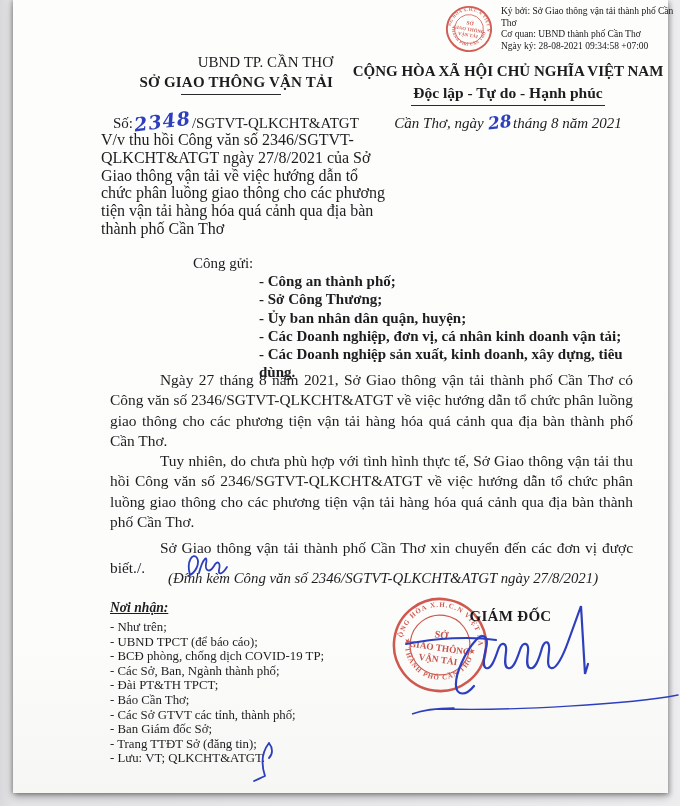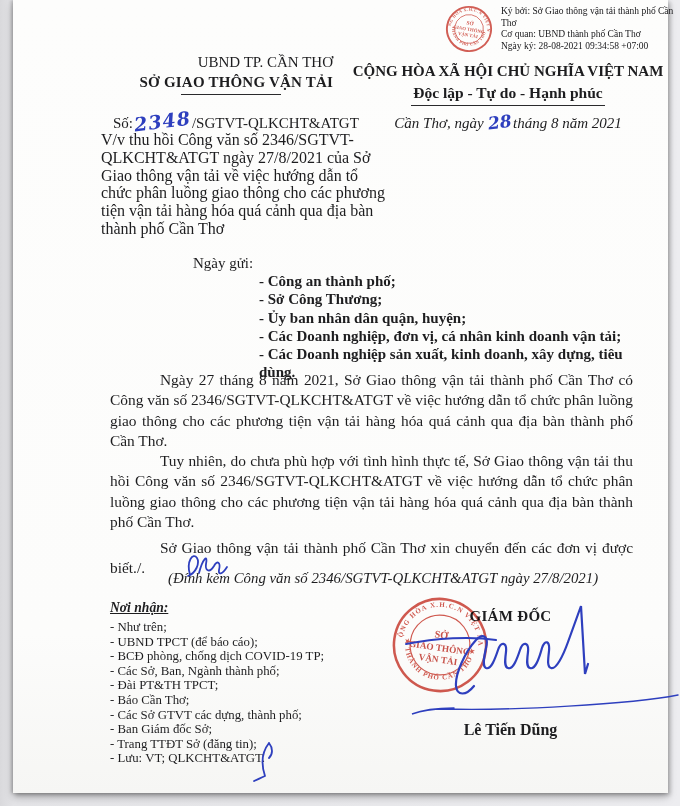--- a/index.html
+++ b/index.html
@@ -104,21 +104,21 @@
     <span>Số:</span><span class="hand hand-num">2348</span><span>/SGTVT-QLKCHT&amp;ATGT</span>
   </div>
 
   <div class="abs date-line">
     <span>Cần Thơ, ngày</span> <span class="hand hand-day">28</span><span>tháng 8 năm 2021</span>
   </div>
 
   <div class="abs subject">V/v thu hồi Công văn số 2346/SGTVT-QLKCHT&amp;ATGT ngày 27/8/2021 của Sở Giao thông vận tải về việc hướng dẫn tổ chức phân luồng giao thông cho các phương tiện vận tải hàng hóa quá cảnh qua địa bàn thành phố Cần Thơ</div>
 
   <div class="abs salute">
-    <div>Ngày gửi:</div>
+    <div>Công gửi:</div>
     <div class="salute-list">
         <div>- Công an thành phố;</div>
         <div>- Sở Công Thương;</div>
         <div>- Ủy ban nhân dân quận, huyện;</div>
         <div>- Các Doanh nghiệp, đơn vị, cá nhân kinh doanh vận tải;</div>
         <div>- Các Doanh nghiệp sản xuất, kinh doanh, xây dựng, tiêu dùng.</div>
       </div>
   </div>
 
   <div class="abs bodytext p1">Ngày 27 tháng 8 năm 2021, Sở Giao thông vận tải thành phố Cần Thơ có Công văn số 2346/SGTVT-QLKCHT&amp;ATGT về việc hướng dẫn tổ chức phân luồng giao thông cho các phương tiện vận tải hàng hóa quá cảnh qua địa bàn thành phố Cần Thơ.</div>
@@ -132,32 +132,31 @@
   <div class="abs attach">(Đính kèm Công văn số 2346/SGTVT-QLKCHT&amp;ATGT  ngày 27/8/2021)</div>
 
   <div class="abs noinhan-label" style="text-decoration:underline;">Nơi nhận:</div>
   <div class="abs noinhan-list">
       <div>- Như trên;</div>
       <div>- UBND TPCT (để báo cáo);</div>
       <div>- BCĐ phòng, chống dịch COVID-19 TP;</div>
       <div>- Các Sở, Ban, Ngành thành phố;</div>
       <div>- Đài PT&amp;TH TPCT;</div>
       <div>- Báo Cần Thơ;</div>
-      <div>- Các Sở GTVT các dựng, thành phố;</div>
+      <div>- Các Sở GTVT các tỉnh, thành phố;</div>
       <div>- Ban Giám đốc Sở;</div>
       <div>- Trang TTĐT Sở (đăng tin);</div>
       <div>- Lưu: VT; QLKCHT&amp;ATGT.</div>
     </div>
 
   <svg class="abs ink sig-check" width="34" height="42" viewBox="0 0 34 42">
     <path class="ink" stroke-width="1.8" d="M18 3 C 11 12, 10 24, 14 36 M 14 36 C 9 38, 6 40, 3 41 M 18 3 C 22 8, 22 14, 18 18"></path>
   </svg>
 
   <div class="abs sign-block title-line">GIÁM ĐỐC</div>
-  <div class="abs sign-block name-line">Lê Tiến Dũng</div>
 
   <svg class="abs stamp-big" width="98" height="98" viewBox="0 0 100 100">
     <g transform="rotate(8 50 50)">
       <circle cx="50" cy="50" r="47" fill="none" stroke="#cc4338" stroke-width="2.6"></circle>
       <circle cx="50" cy="50" r="30.5" fill="none" stroke="#cc4338" stroke-width="1.2"></circle>
       <defs>
         <path id="b-top" d="M 11 50 A 39 39 0 0 1 89 50" fill="none"></path>
         <path id="b-bot" d="M 14.5 50 A 35.5 35.5 0 0 0 85.5 50" fill="none"></path>
       </defs>
       <text font-size="7" fill="#cc4338" font-weight="bold" letter-spacing="1.1">

